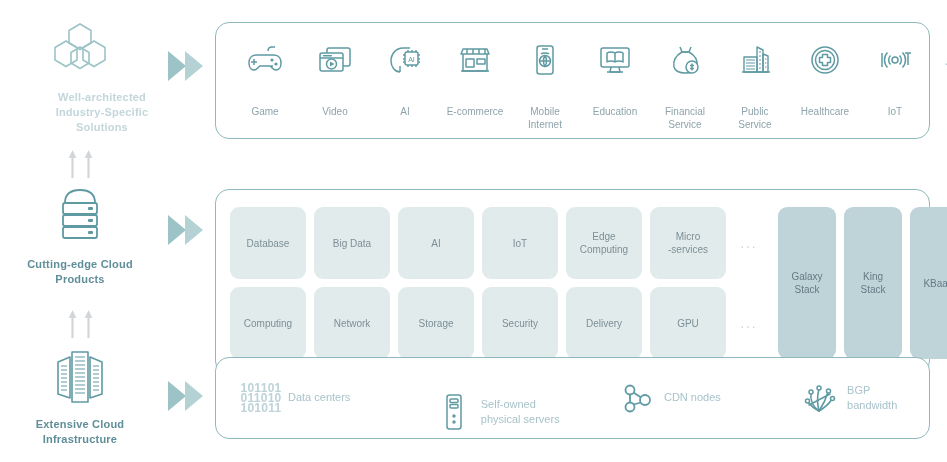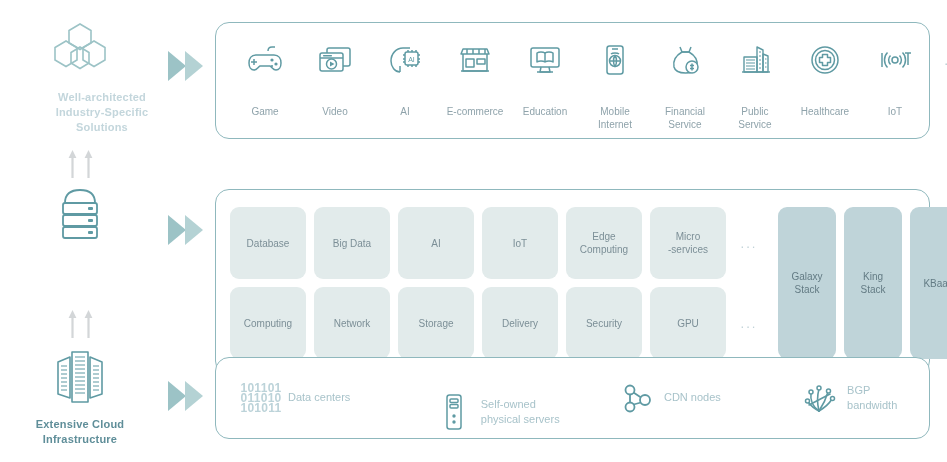--- a/index.html
+++ b/index.html
@@ -271,20 +271,24 @@
             <rect x="12" y="16" width="34" height="11" rx="2"></rect>
             <rect x="12" y="28" width="34" height="11" rx="2"></rect>
             <rect x="12" y="40" width="34" height="11" rx="2"></rect>
           </g>
           <g fill="#5f9aa3">
             <rect x="37" y="20" width="5" height="3" rx="1"></rect>
             <rect x="37" y="32" width="5" height="3" rx="1"></rect>
             <rect x="37" y="44" width="5" height="3" rx="1"></rect>
           </g>
         </svg>
+      </div>
+      <div class="rail-label solid">
+        <div>Cutting-edge Cloud</div>
+        <div>Products</div>
       </div>
     </div>
 
     <div class="uparrows u2">
       <svg width="9" height="28" viewBox="0 0 9 28">
         <path d="M4.5 0 L8.4 8 L5.6 8 L5.6 28 L3.4 28 L3.4 8 L0.6 8 Z" fill="#d3d6d8"></path>
       </svg>
       <svg width="9" height="28" viewBox="0 0 9 28">
         <path d="M4.5 0 L8.4 8 L5.6 8 L5.6 28 L3.4 28 L3.4 8 L0.6 8 Z" fill="#d3d6d8"></path>
       </svg>
@@ -406,55 +410,55 @@
         </div>
         <div class="sol-label">
           <div>E-commerce</div>
         </div>
       </div>
 
       <div class="sol-item">
         <div class="sol-ico">
           <svg width="38" height="32" viewBox="0 0 38 32">
             <g fill="none" stroke="#5f9aa3" stroke-width="1.5" stroke-linejoin="round">
+              <rect x="11" y="2" width="16" height="28" rx="2.5"></rect>
+              <path d="M16 5 H22"></path>
+              <circle cx="19" cy="17" r="5.5"></circle>
+              <path d="M13.5 17 H24.5 M19 11.5 C21 14 21 20 19 22.5 C17 20 17 14 19 11.5 Z"></path>
+              <path d="M15 10 C16.5 8.5 21.5 8.5 23 10"></path>
+            </g>
+          </svg>
+        </div>
+        <div class="sol-label">
+          <div>Mobile</div>
+          <div>Internet</div>
+        </div>
+      </div>
+
+      <div class="sol-item">
+        <div class="sol-ico">
+          <svg width="38" height="32" viewBox="0 0 38 32">
+            <g fill="none" stroke="#5f9aa3" stroke-width="1.5" stroke-linejoin="round">
               <rect x="5" y="4" width="28" height="19" rx="2"></rect>
               <path d="M15 23 L14 28 H24 L23 23"></path>
               <path d="M11 28 H27"></path>
               <path d="M19 9 C17 7.5 13 7.5 11 9 V18 C13 16.5 17 16.5 19 18 C21 16.5 25 16.5 27 18 V9 C25 7.5 21 7.5 19 9 Z"></path>
               <path d="M19 9 V18"></path>
             </g>
           </svg>
         </div>
         <div class="sol-label">
           <div>Education</div>
         </div>
       </div>
 
       <div class="sol-item">
         <div class="sol-ico">
           <svg width="38" height="32" viewBox="0 0 38 32">
             <g fill="none" stroke="#5f9aa3" stroke-width="1.5" stroke-linejoin="round">
-              <rect x="11" y="2" width="16" height="28" rx="2.5"></rect>
-              <path d="M16 5 H22"></path>
-              <circle cx="19" cy="17" r="5.5"></circle>
-              <path d="M13.5 17 H24.5 M19 11.5 C21 14 21 20 19 22.5 C17 20 17 14 19 11.5 Z"></path>
-              <path d="M15 10 C16.5 8.5 21.5 8.5 23 10"></path>
-            </g>
-          </svg>
-        </div>
-        <div class="sol-label">
-          <div>Mobile</div>
-          <div>Internet</div>
-        </div>
-      </div>
-
-      <div class="sol-item">
-        <div class="sol-ico">
-          <svg width="38" height="32" viewBox="0 0 38 32">
-            <g fill="none" stroke="#5f9aa3" stroke-width="1.5" stroke-linejoin="round">
               <path d="M14 3 L16 8 H23 L25 3"></path>
               <path d="M16 8 C9 12 7 18 8 23 C9 27 13 29 19.5 29 C26 29 30 27 31 23 C32 18 30 12 23 8 Z"></path>
               <circle cx="26" cy="23" r="6" fill="#ffffff"></circle>
               <path d="M26 19.5 V26.5 M24 21.5 H28 M24 24.5 H28"></path>
             </g>
           </svg>
         </div>
         <div class="sol-label">
           <div>Financial</div>
           <div>Service</div>
@@ -553,24 +557,24 @@
         <div class="tile">
           <span><span>Computing</span></span>
         </div>
         <div class="tile">
           <span><span>Network</span></span>
         </div>
         <div class="tile">
           <span><span>Storage</span></span>
         </div>
         <div class="tile">
+          <span><span>Security</span></span>
+        </div>
+        <div class="tile">
           <span><span>Delivery</span></span>
-        </div>
-        <div class="tile">
-          <span><span>Security</span></span>
         </div>
         <div class="tile">
           <span><span>GPU</span></span>
         </div>
         <div class="row-dots">...</div>
       </div>
 
       <div class="stack-col">
         <div class="stack-tile">
           <span>

